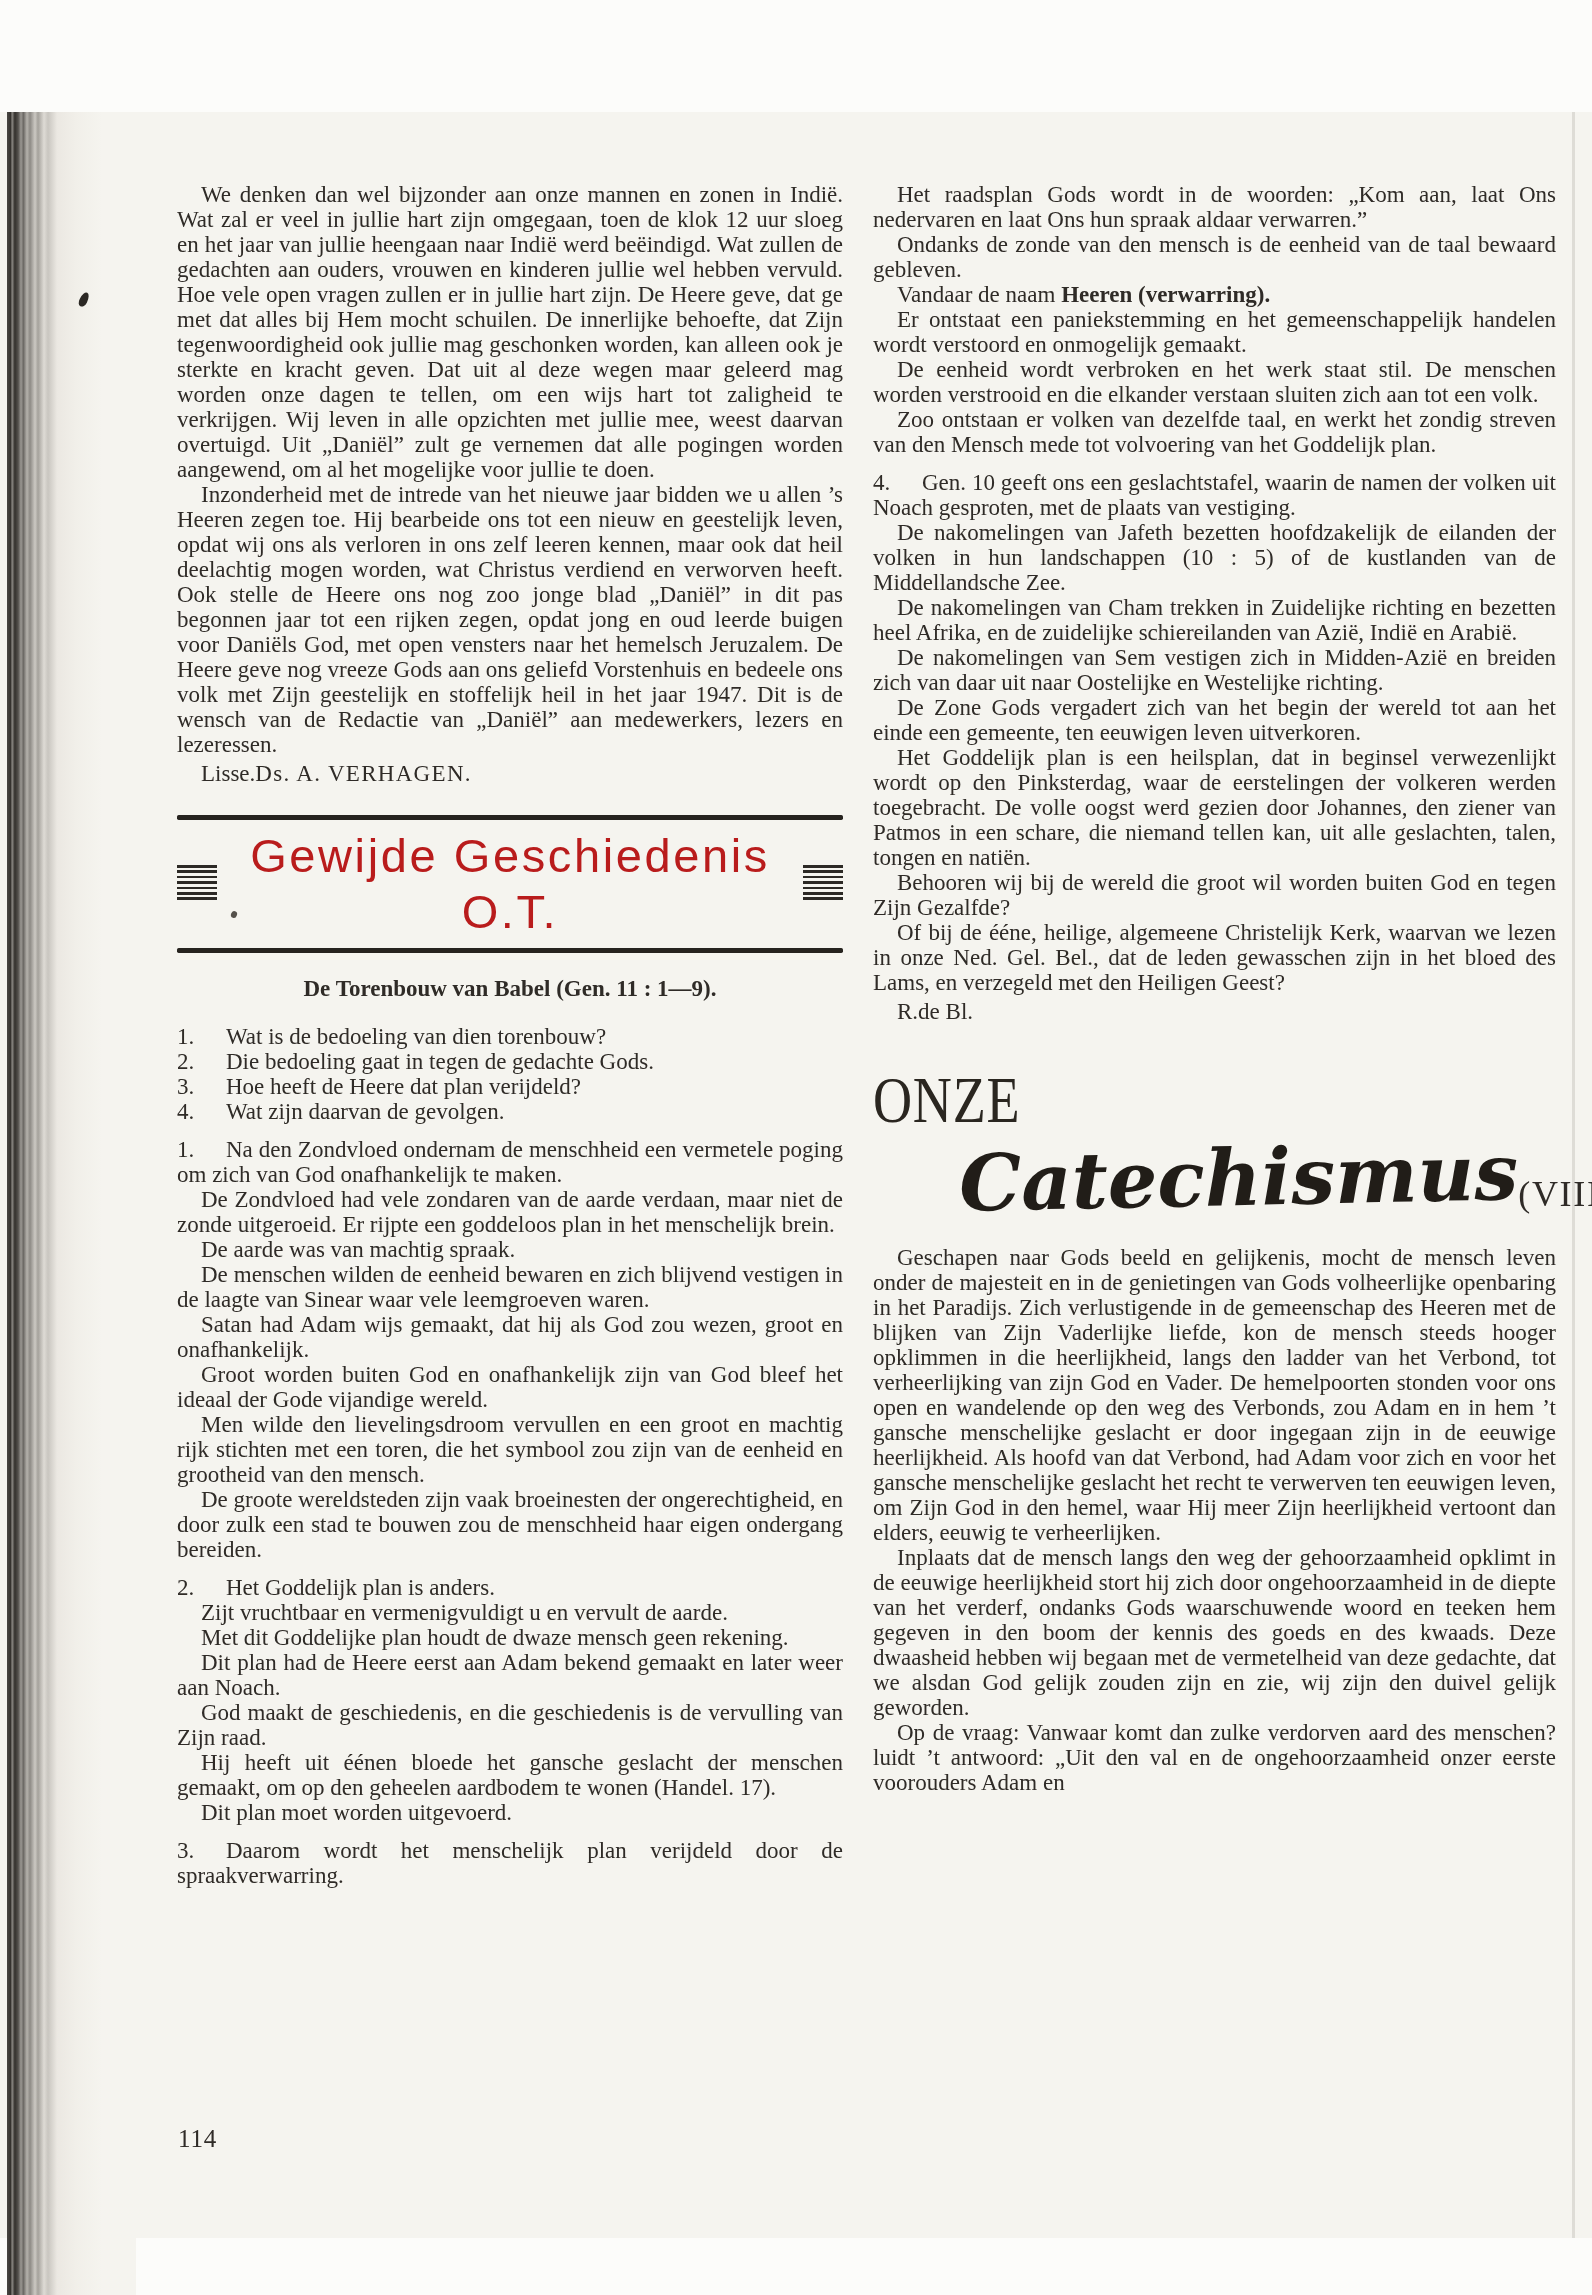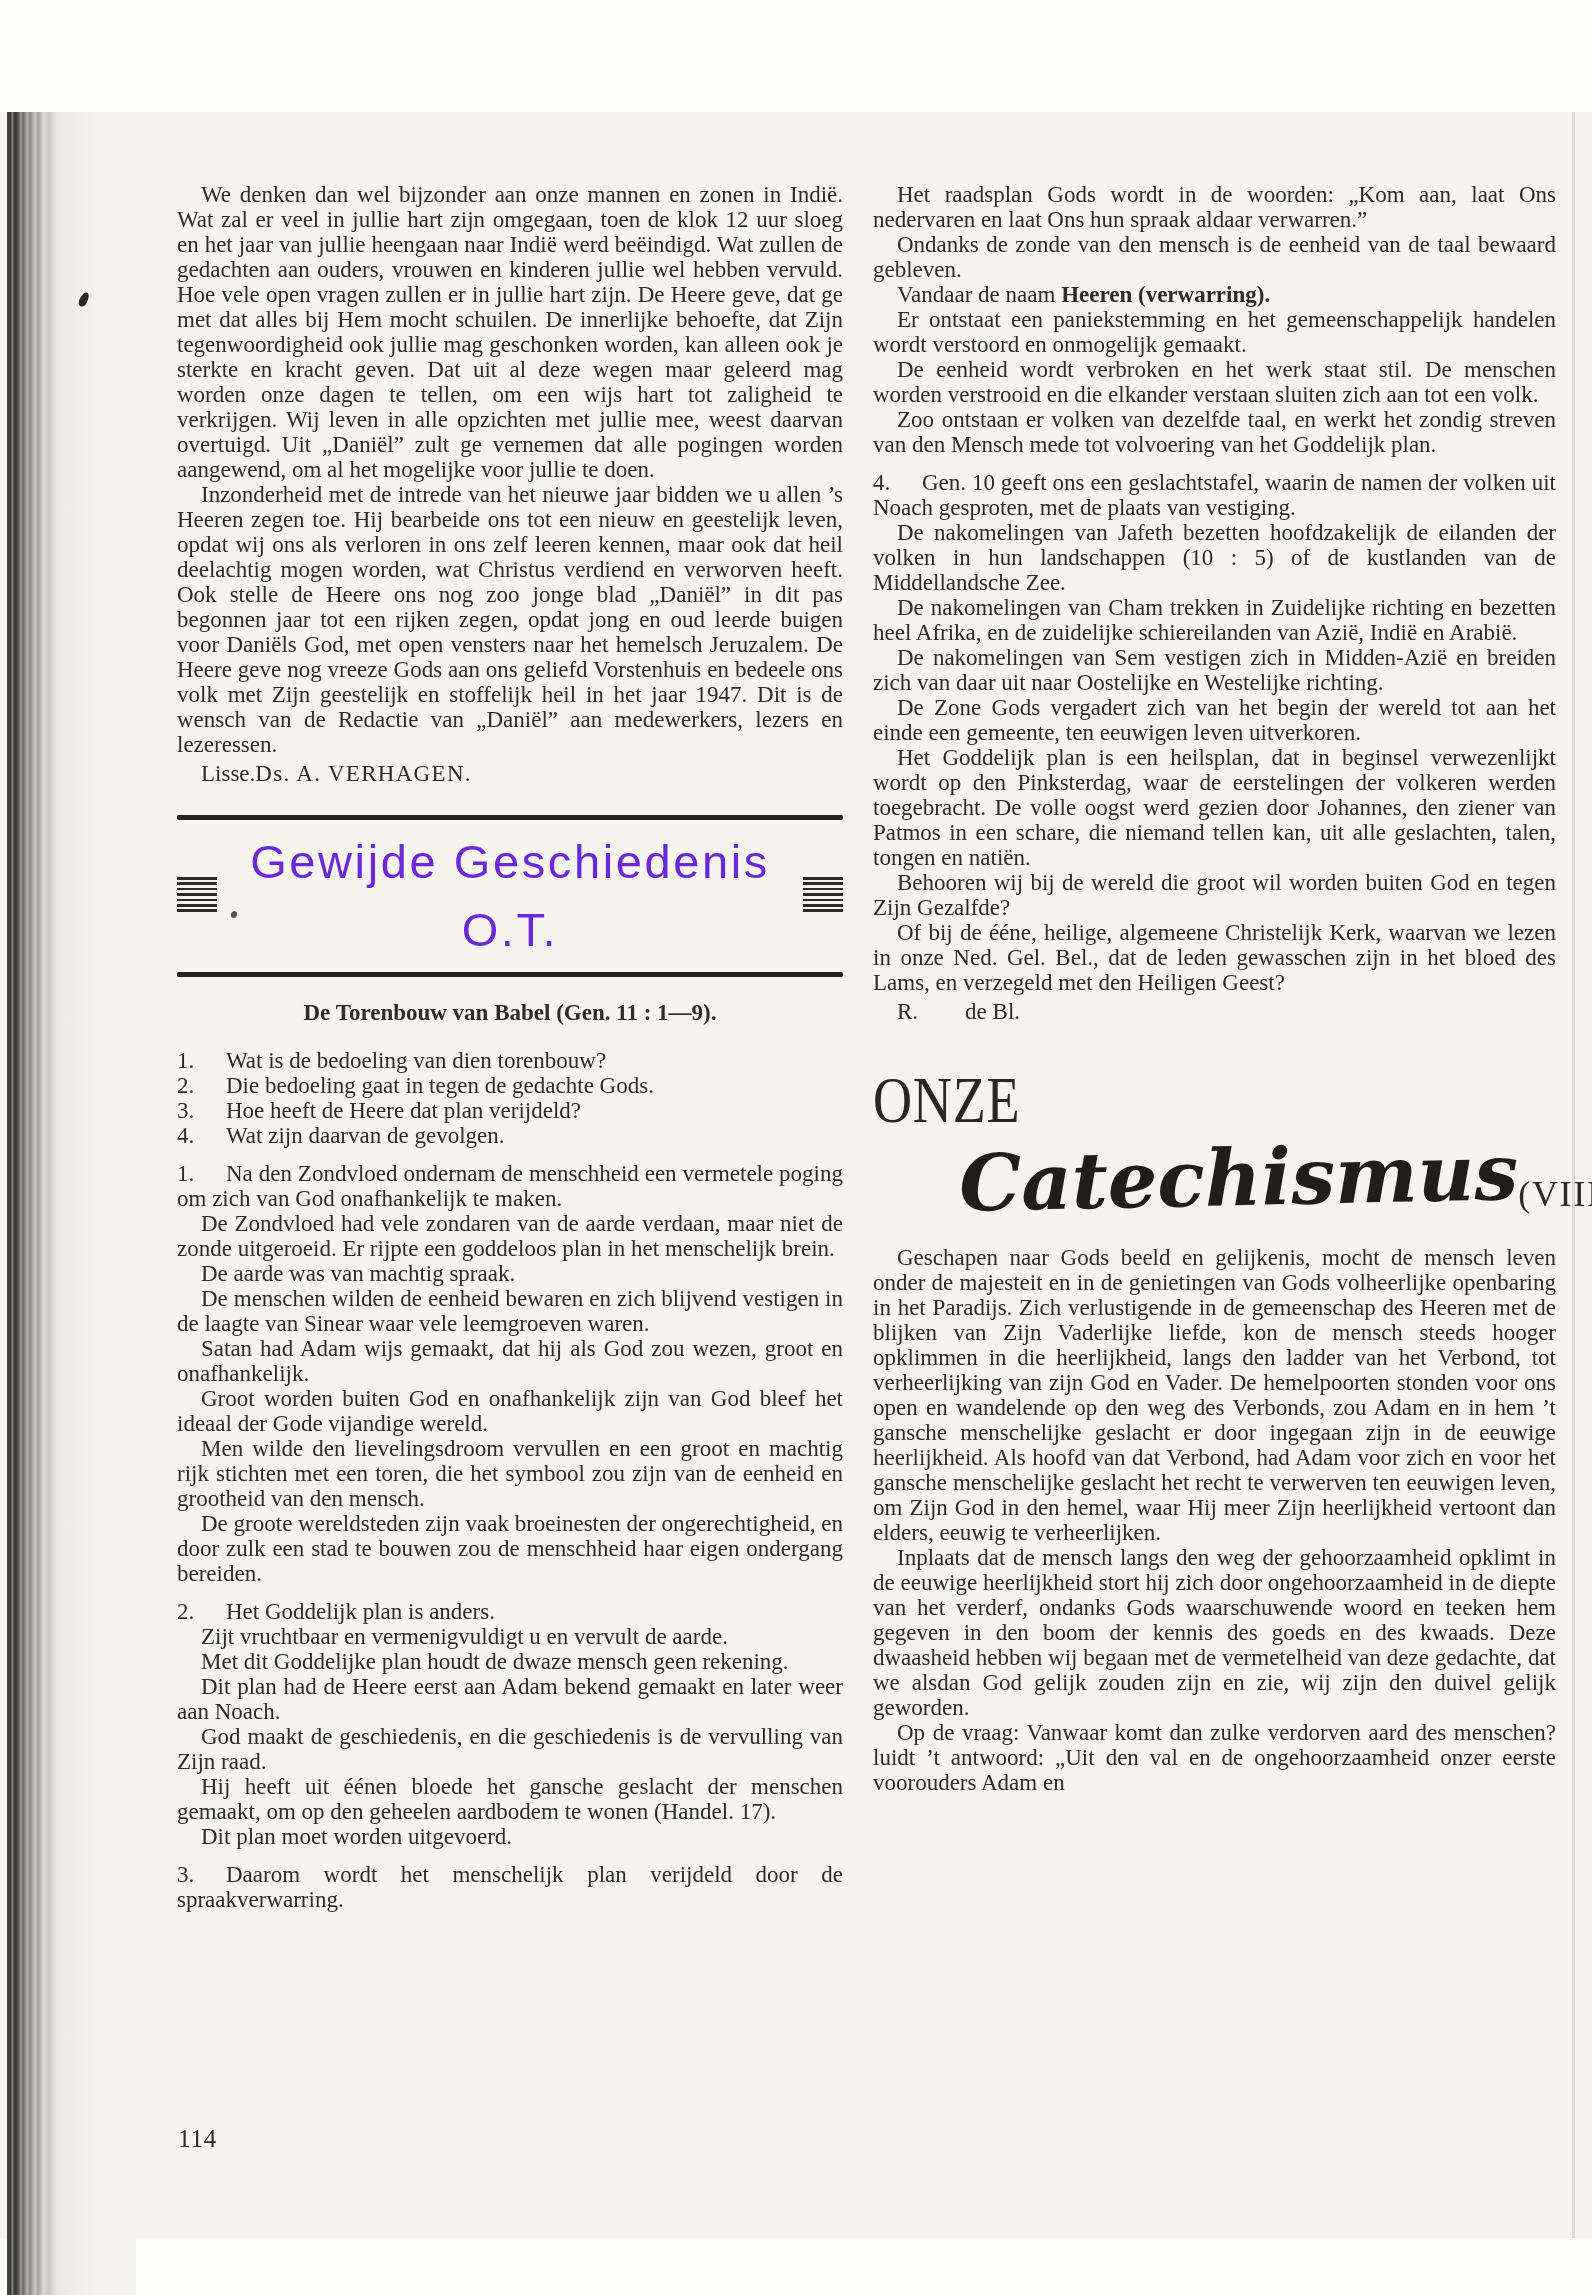--- a/index.html
+++ b/index.html
@@ -28,31 +28,31 @@
   .col-right{width:683px;}
 
   p{margin:0;text-indent:24px;}
   p.hang{text-indent:0;}
   .hang .num{display:inline-block;min-width:49px;text-indent:0;}
   .item{margin-top:13px;}
 
   .sig-row{display:flex;align-items:baseline;text-indent:0;margin-top:4.3px;}
   .sig-place{padding-left:24px;}
   .sig-author{letter-spacing:1.3px;margin-right:33px;}
-  .sig-author-r{margin-right:39px;margin-left:47px;}
+  .sig-author-r{margin-right:39px;}
 
   .section-band{margin-top:29px;}
   .band-rule{height:4.3px;background:#26231f;border-radius:1.7px;}
   .band-rule.bottom{height:5.2px;}
   .band-mid{display:flex;align-items:center;gap:5.2px;padding:8.6px 0 7.8px 0;}
   .hatch{width:40px;height:38px;flex:none;
     background:repeating-linear-gradient(to bottom,#2c2925 0 2.6px,rgba(0,0,0,0) 2.6px 5.4px);}
   .band-title{flex:1;text-align:center;text-indent:0;
-    font-family:"Liberation Sans",sans-serif;font-size:47px;line-height:68px;
-    letter-spacing:2.6px;color:#6d28d9;}
+    font-family:"Liberation Sans",sans-serif;font-size:47px;line-height:56px;
+    letter-spacing:2.6px;color:#b91c1c;}
 
   .subtitle{font-weight:700;text-align:center;text-indent:0;margin-top:23px;}
   .questions{margin-top:23px;}
 
   .cat{margin-top:45px;}
   .cat-pre{display:inline-block;font-size:66px;line-height:62px;letter-spacing:0.9px;
     transform:scaleX(.82);transform-origin:left bottom;color:#2a2620;text-indent:0;}
   .cat-row{display:flex;align-items:flex-end;justify-content:space-between;margin-top:1.7px;}
   .cat-script{display:inline-block;font-family:"DejaVu Serif",serif;font-style:italic;font-weight:700;
     font-size:78px;line-height:90px;margin-left:86px;transform:rotate(-1.2deg);color:#211d18;text-indent:0;}

